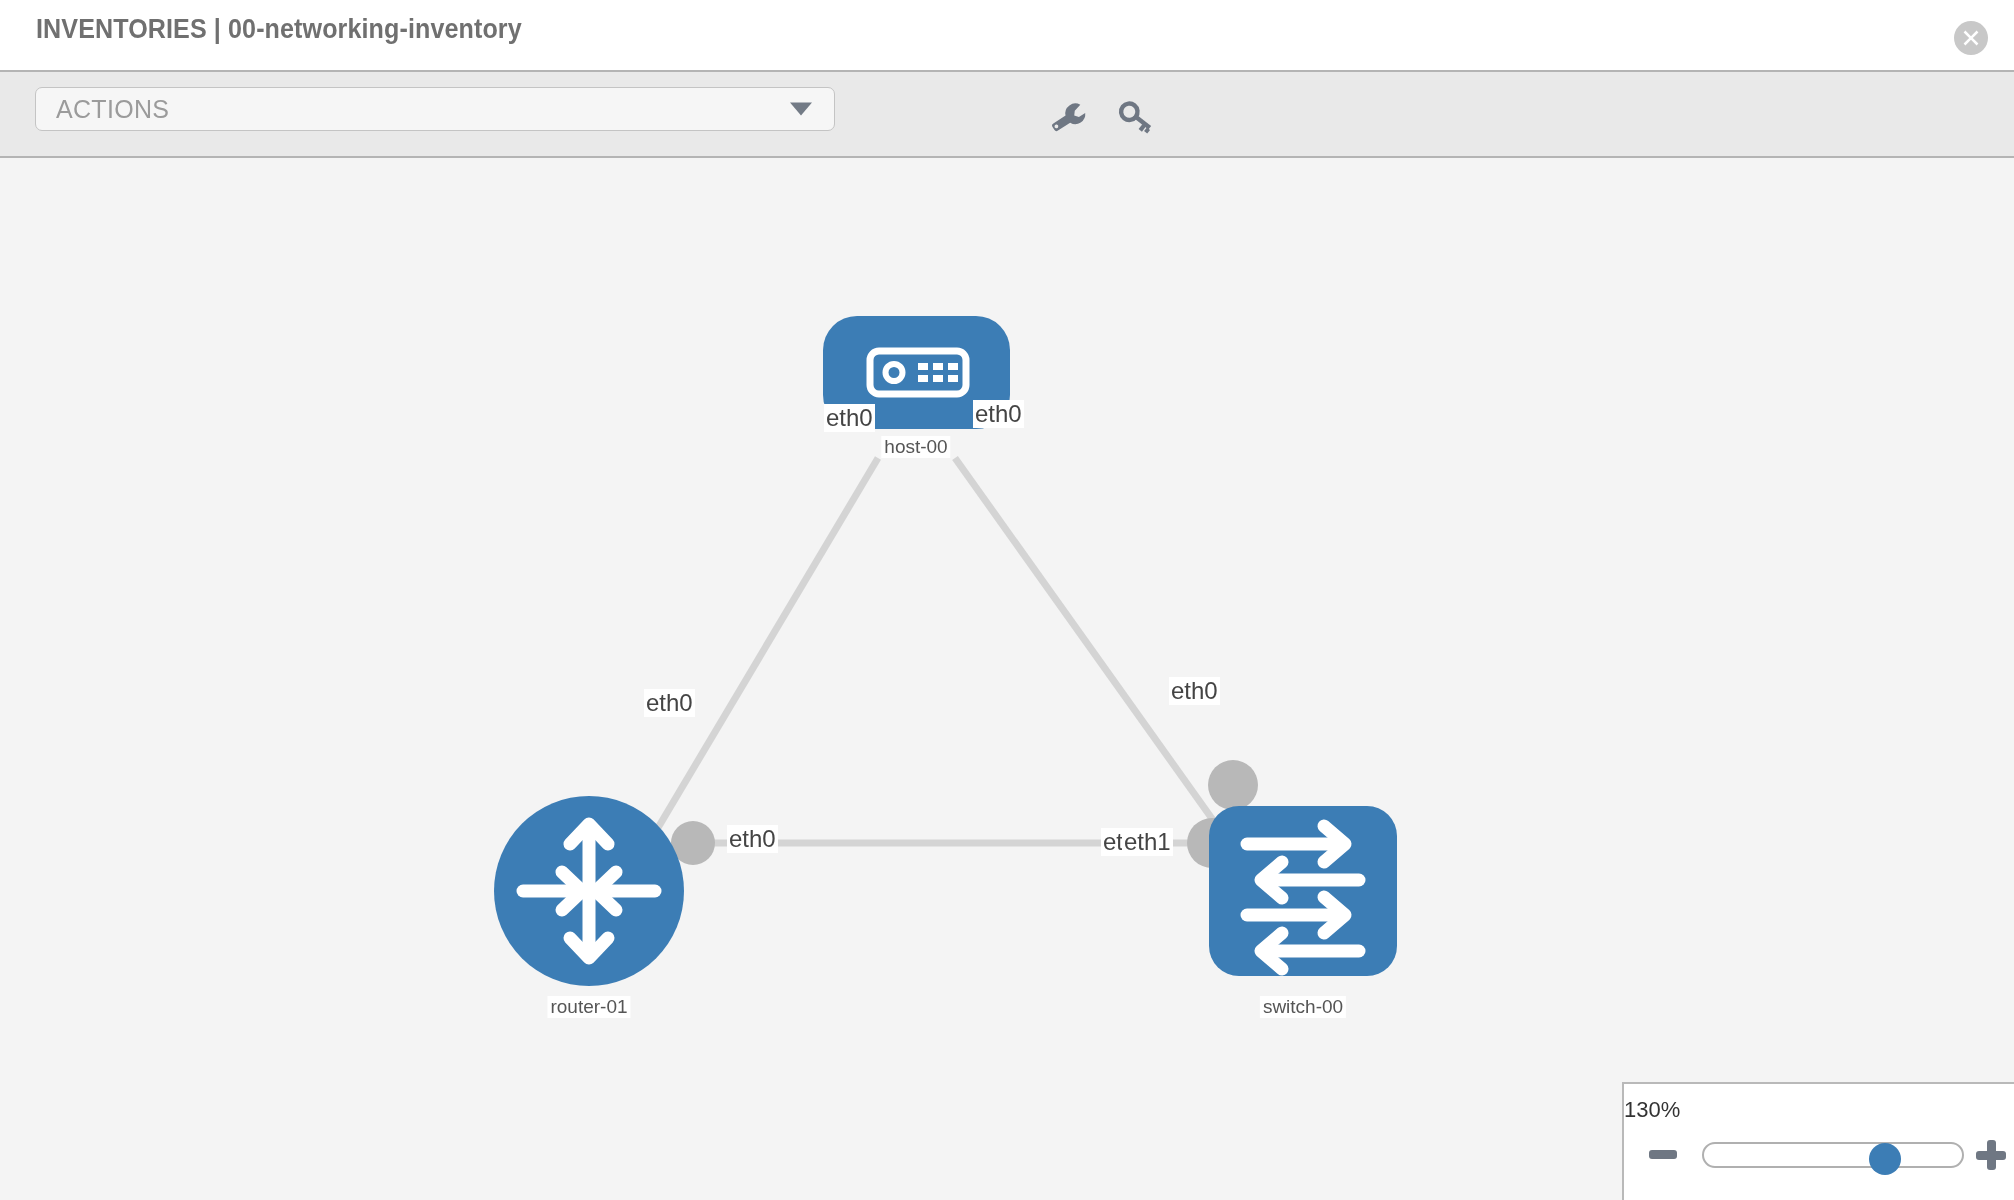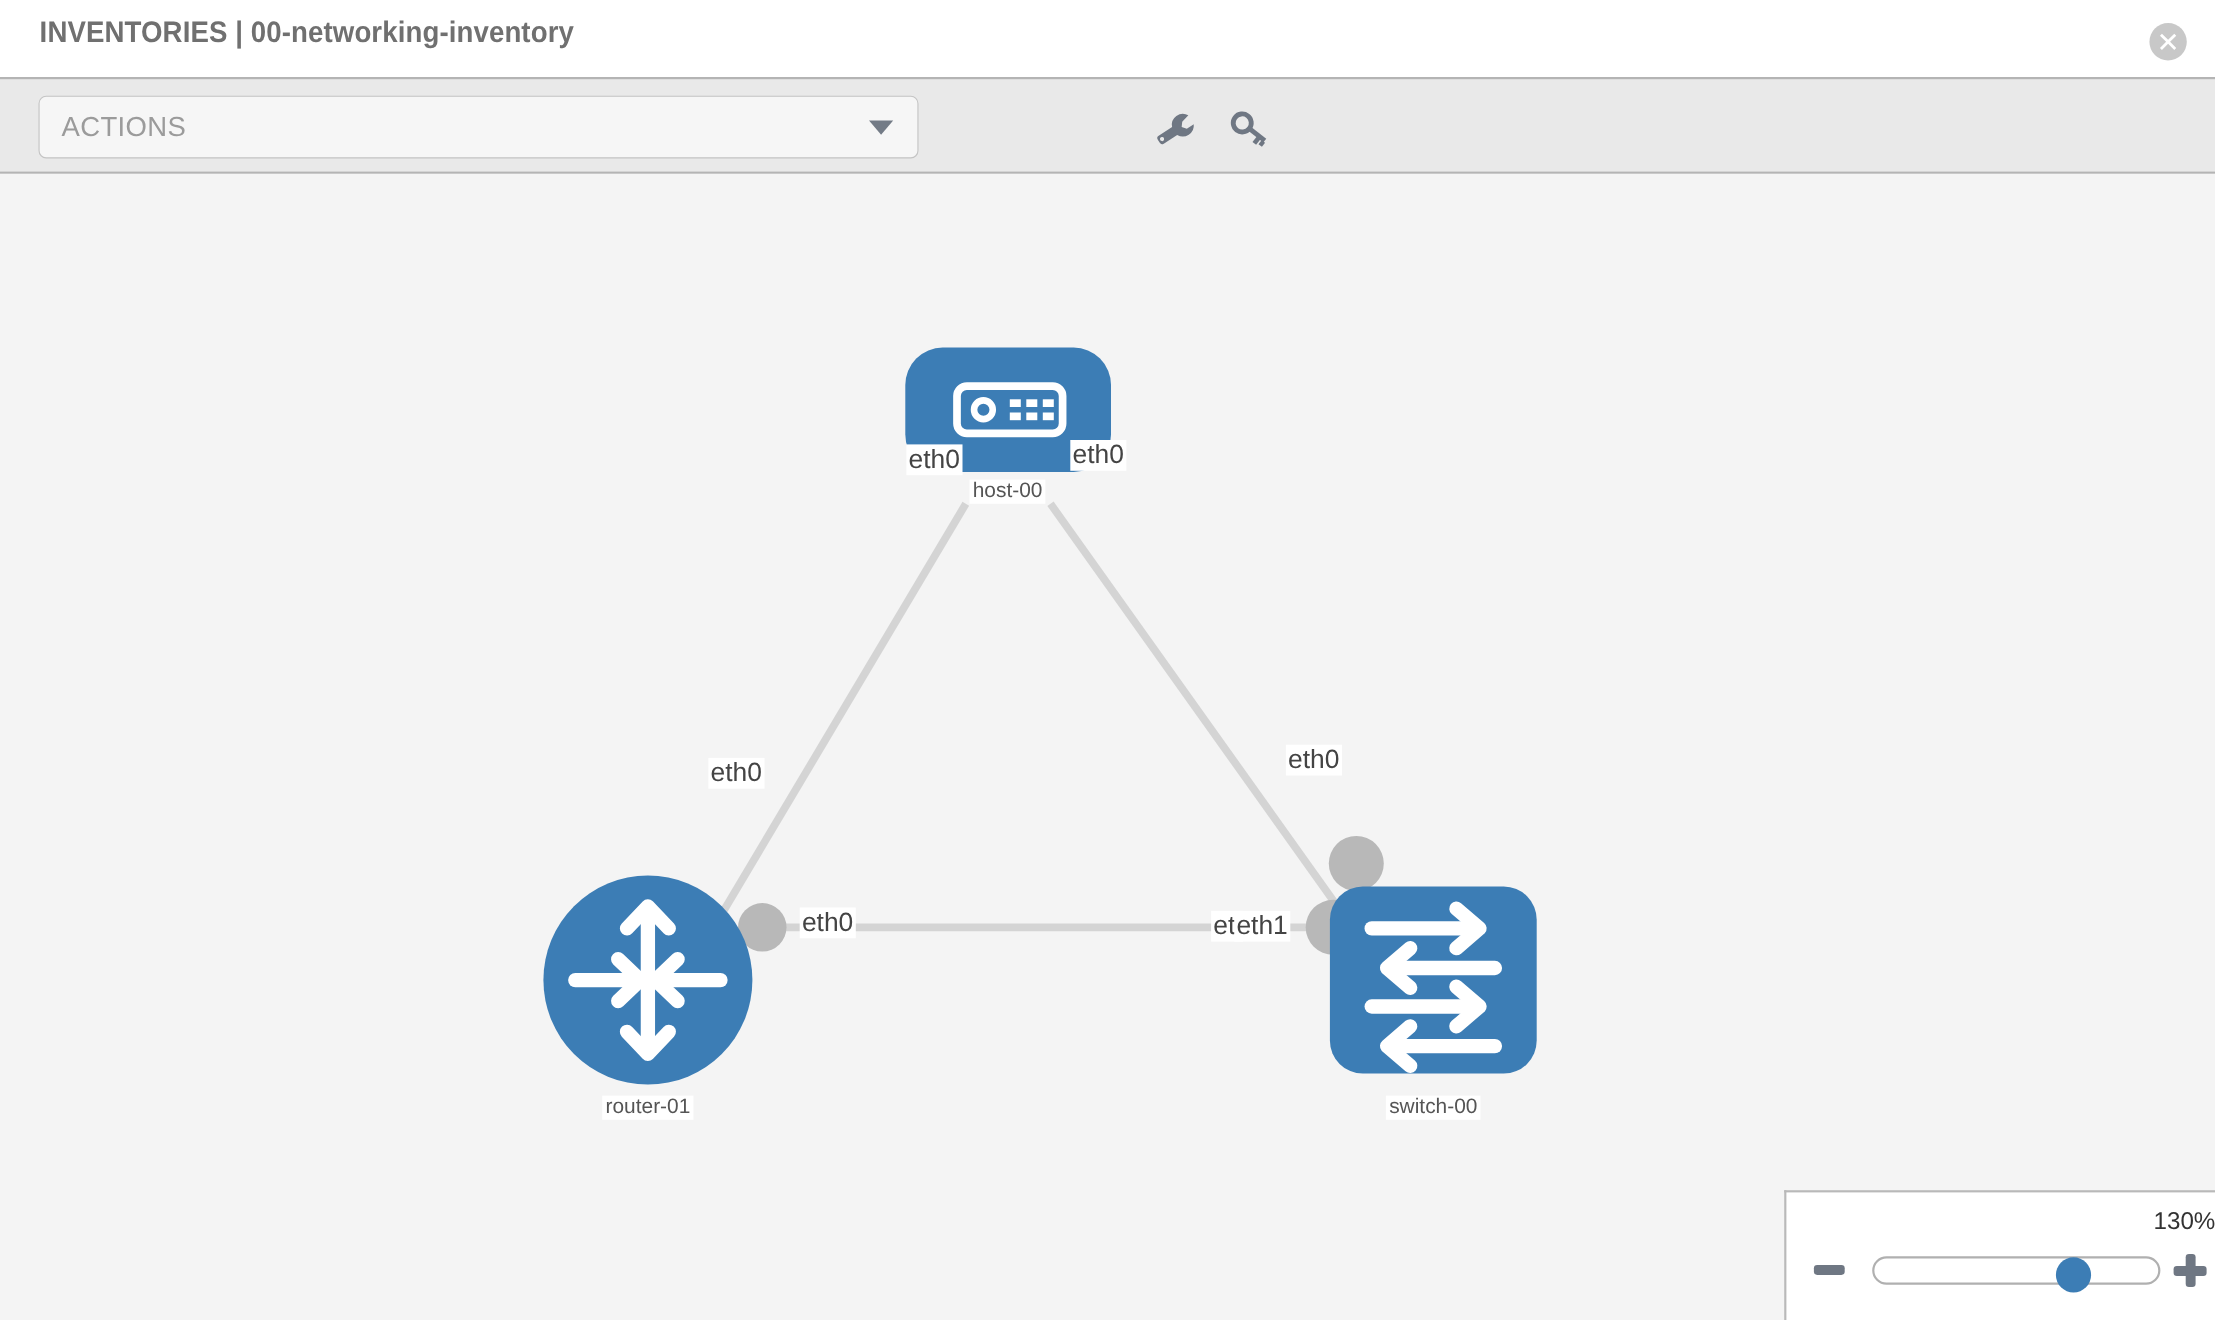--- a/index.html
+++ b/index.html
@@ -36,21 +36,21 @@
 
   
   .toolbar {
     position: absolute; left: 0; top: 70px; width: 2014px; height: 88px;
     background: #e9e9e9;
     border-top: 2px solid #b4b4b4;
     border-bottom: 2px solid #b4b4b4;
   }
   .actions-select {
     position: absolute; left: 35px; top: 15px;
-    width: 800px; height: 57px;
+    width: 800px; height: 44px;
     background: #f6f6f6;
     border: 1px solid #c4c4c4;
     border-radius: 7px;
     cursor: pointer;
   }
   .actions-label {
     position: absolute; left: 20px; top: 50%; transform: translateY(-50%);
     font-size: 25px; color: #9b9b9b; letter-spacing: 0.3px;
     font-stretch: condensed;
   }
@@ -109,21 +109,21 @@
   
   .zoom-panel {
     position: absolute; left: 1622px; top: 1082px;
     width: 392px; height: 118px;
     background: #ffffff;
     border: 2px solid #b9b9b9;
     border-right: none; border-bottom: none;
   }
   .zoom-percent {
     position: absolute; left: 0; right: 0; top: 13px;
-    text-align: right; font-size: 22px; color: #333333;
+    text-align: left; font-size: 22px; color: #333333;
   }
   .zoom-row {
     position: absolute; left: 0; right: 0; top: 54px; height: 40px;
   }
   .zoom-minus {
     position: absolute; left: 25px; top: 12px;
     width: 28px; height: 9px; border-radius: 3px;
     background: #6f7783; cursor: pointer;
   }
   .zoom-track {

